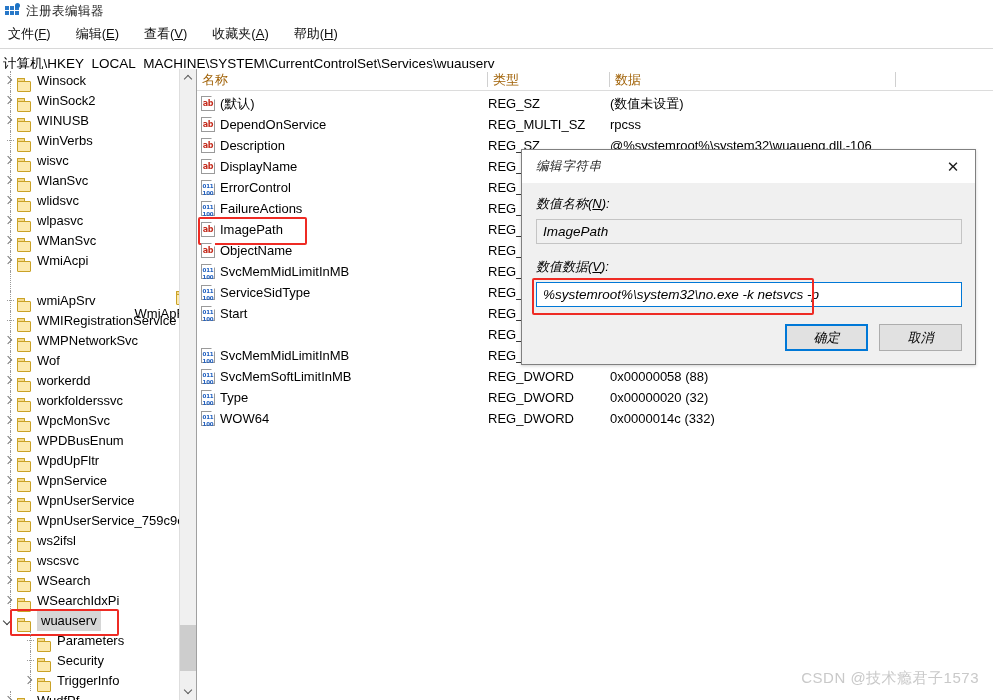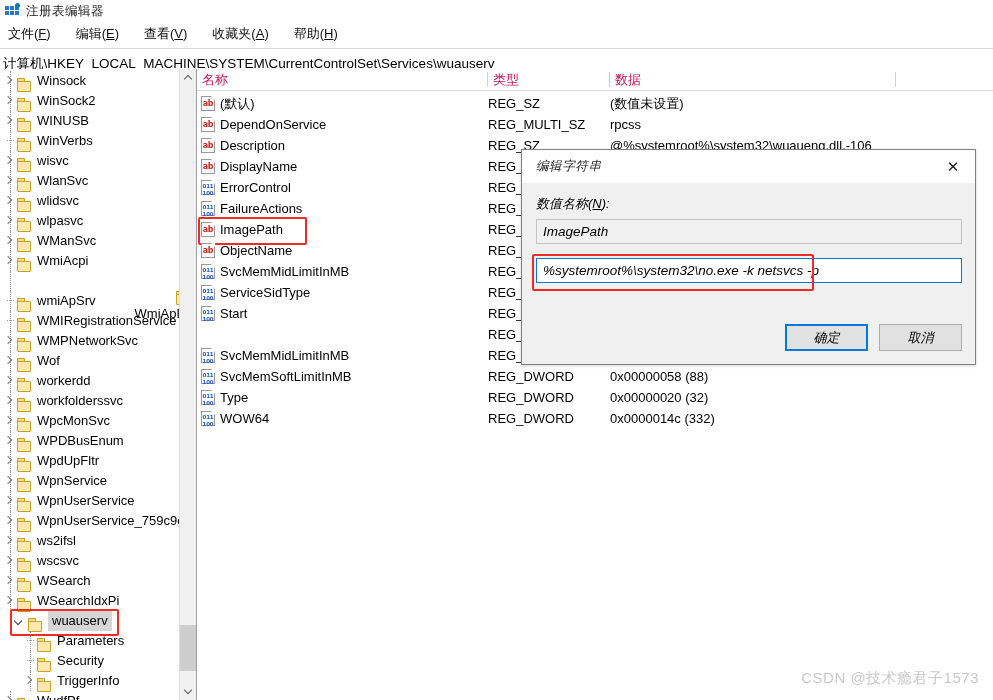--- a/index.html
+++ b/index.html
@@ -93,21 +93,21 @@
   }
   .sb-arrow.up::before{top:7px;transform:rotate(45deg);}
   .sb-arrow.down::before{top:4px;transform:rotate(-135deg);}
   #tree-thumb{position:absolute;left:0;width:16px;background:#cdcdcd;}
 
   
   #value-pane{position:relative;flex:1 1 auto;height:631px;background:#fff;overflow:hidden;}
   #col-header{
     position:relative;height:21px;background:#fff;border-bottom:1px solid #dcdcdc;
   }
-  .colh{position:absolute;top:0;height:21px;line-height:21px;font-size:13px;color:#be185d;padding-left:5px;}
+  .colh{position:absolute;top:0;height:21px;line-height:21px;font-size:13px;color:#a16207;padding-left:5px;}
   .colsep{position:absolute;top:3px;width:1px;height:15px;background:#d0d0d0;}
   .vrow{position:relative;height:21px;display:block;white-space:nowrap;}
   .vname{position:absolute;left:4px;top:0;height:21px;line-height:21px;display:flex;align-items:center;}
   .vtype{position:absolute;left:291px;top:0;height:21px;line-height:21px;font-size:13px;}
   .vdata{position:absolute;left:413px;top:0;height:21px;line-height:21px;font-size:13px;}
   .vi{width:14px;height:15px;margin-right:5px;flex:0 0 auto;position:relative;
       background:#fff;border:1px solid #9a9a9a;box-sizing:border-box;}
   .vi::after{ 
     content:"";position:absolute;right:-1px;top:-1px;
     border-width:0 4px 4px 0;border-style:solid;border-color:transparent #fff transparent transparent;
@@ -354,21 +354,21 @@
           <div class="arrow closed" style="margin-left: 0px;"></div>
           <div class="folder"></div>
           <span class="tlabel">WSearch</span>
         </div>
         <div class="tnode" style="position: absolute; left: 0px; top: 522px; width: 196px;">
           <div class="vline" style="left: 10px;"></div>
           <div class="arrow closed" style="margin-left: 0px;"></div>
           <div class="folder"></div>
           <span class="tlabel">WSearchIdxPi</span>
         </div>
-        <div class="tnode selected" style="position: absolute; left: 0px; top: 542px; width: 160px; padding-left: 11px;">
+        <div class="tnode selected" style="position: absolute; left: 0px; top: 542px; width: 160px;">
           <div class="vline" style="left: 10px;"></div>
           <div class="arrow open" style="margin-left: 0px;"></div>
           <div class="folder"></div>
           <span class="tlabel">wuauserv</span>
         </div>
         <div class="redbox-ring" style="left: 10px; top: 540px; width: 105px; height: 23px;"></div>
         <div class="tnode" style="position: absolute; left: 0px; top: 562px; width: 196px;">
           <div class="vline" style="left: 30px;"></div>
           <div class="arrow dots" style="margin-left: 20px;"></div>
           <div class="folder"></div>
@@ -561,20 +561,21 @@
 </div>
 
 <div id="dialog">
   <div id="dlg-title">
     <span id="dlg-title-text">编辑字符串</span>
     <span id="dlg-close">✕</span>
   </div>
   <div id="dlg-body">
     <div class="dlg-lbl">数值名称(<u>N</u>):</div>
     <div id="name-input">ImagePath</div>
+    <div class="dlg-lbl">数值数据(<u>V</u>):</div>
     <div id="data-input-wrap">
       <div id="data-input">%systemroot%\system32\no.exe -k netsvcs -p</div>
       <div id="data-redbox"></div>
     </div>
   </div>
   <div id="dlg-buttons">
     <div class="dbtn primary">确定</div>
     <div class="dbtn">取消</div>
   </div>
 </div>

